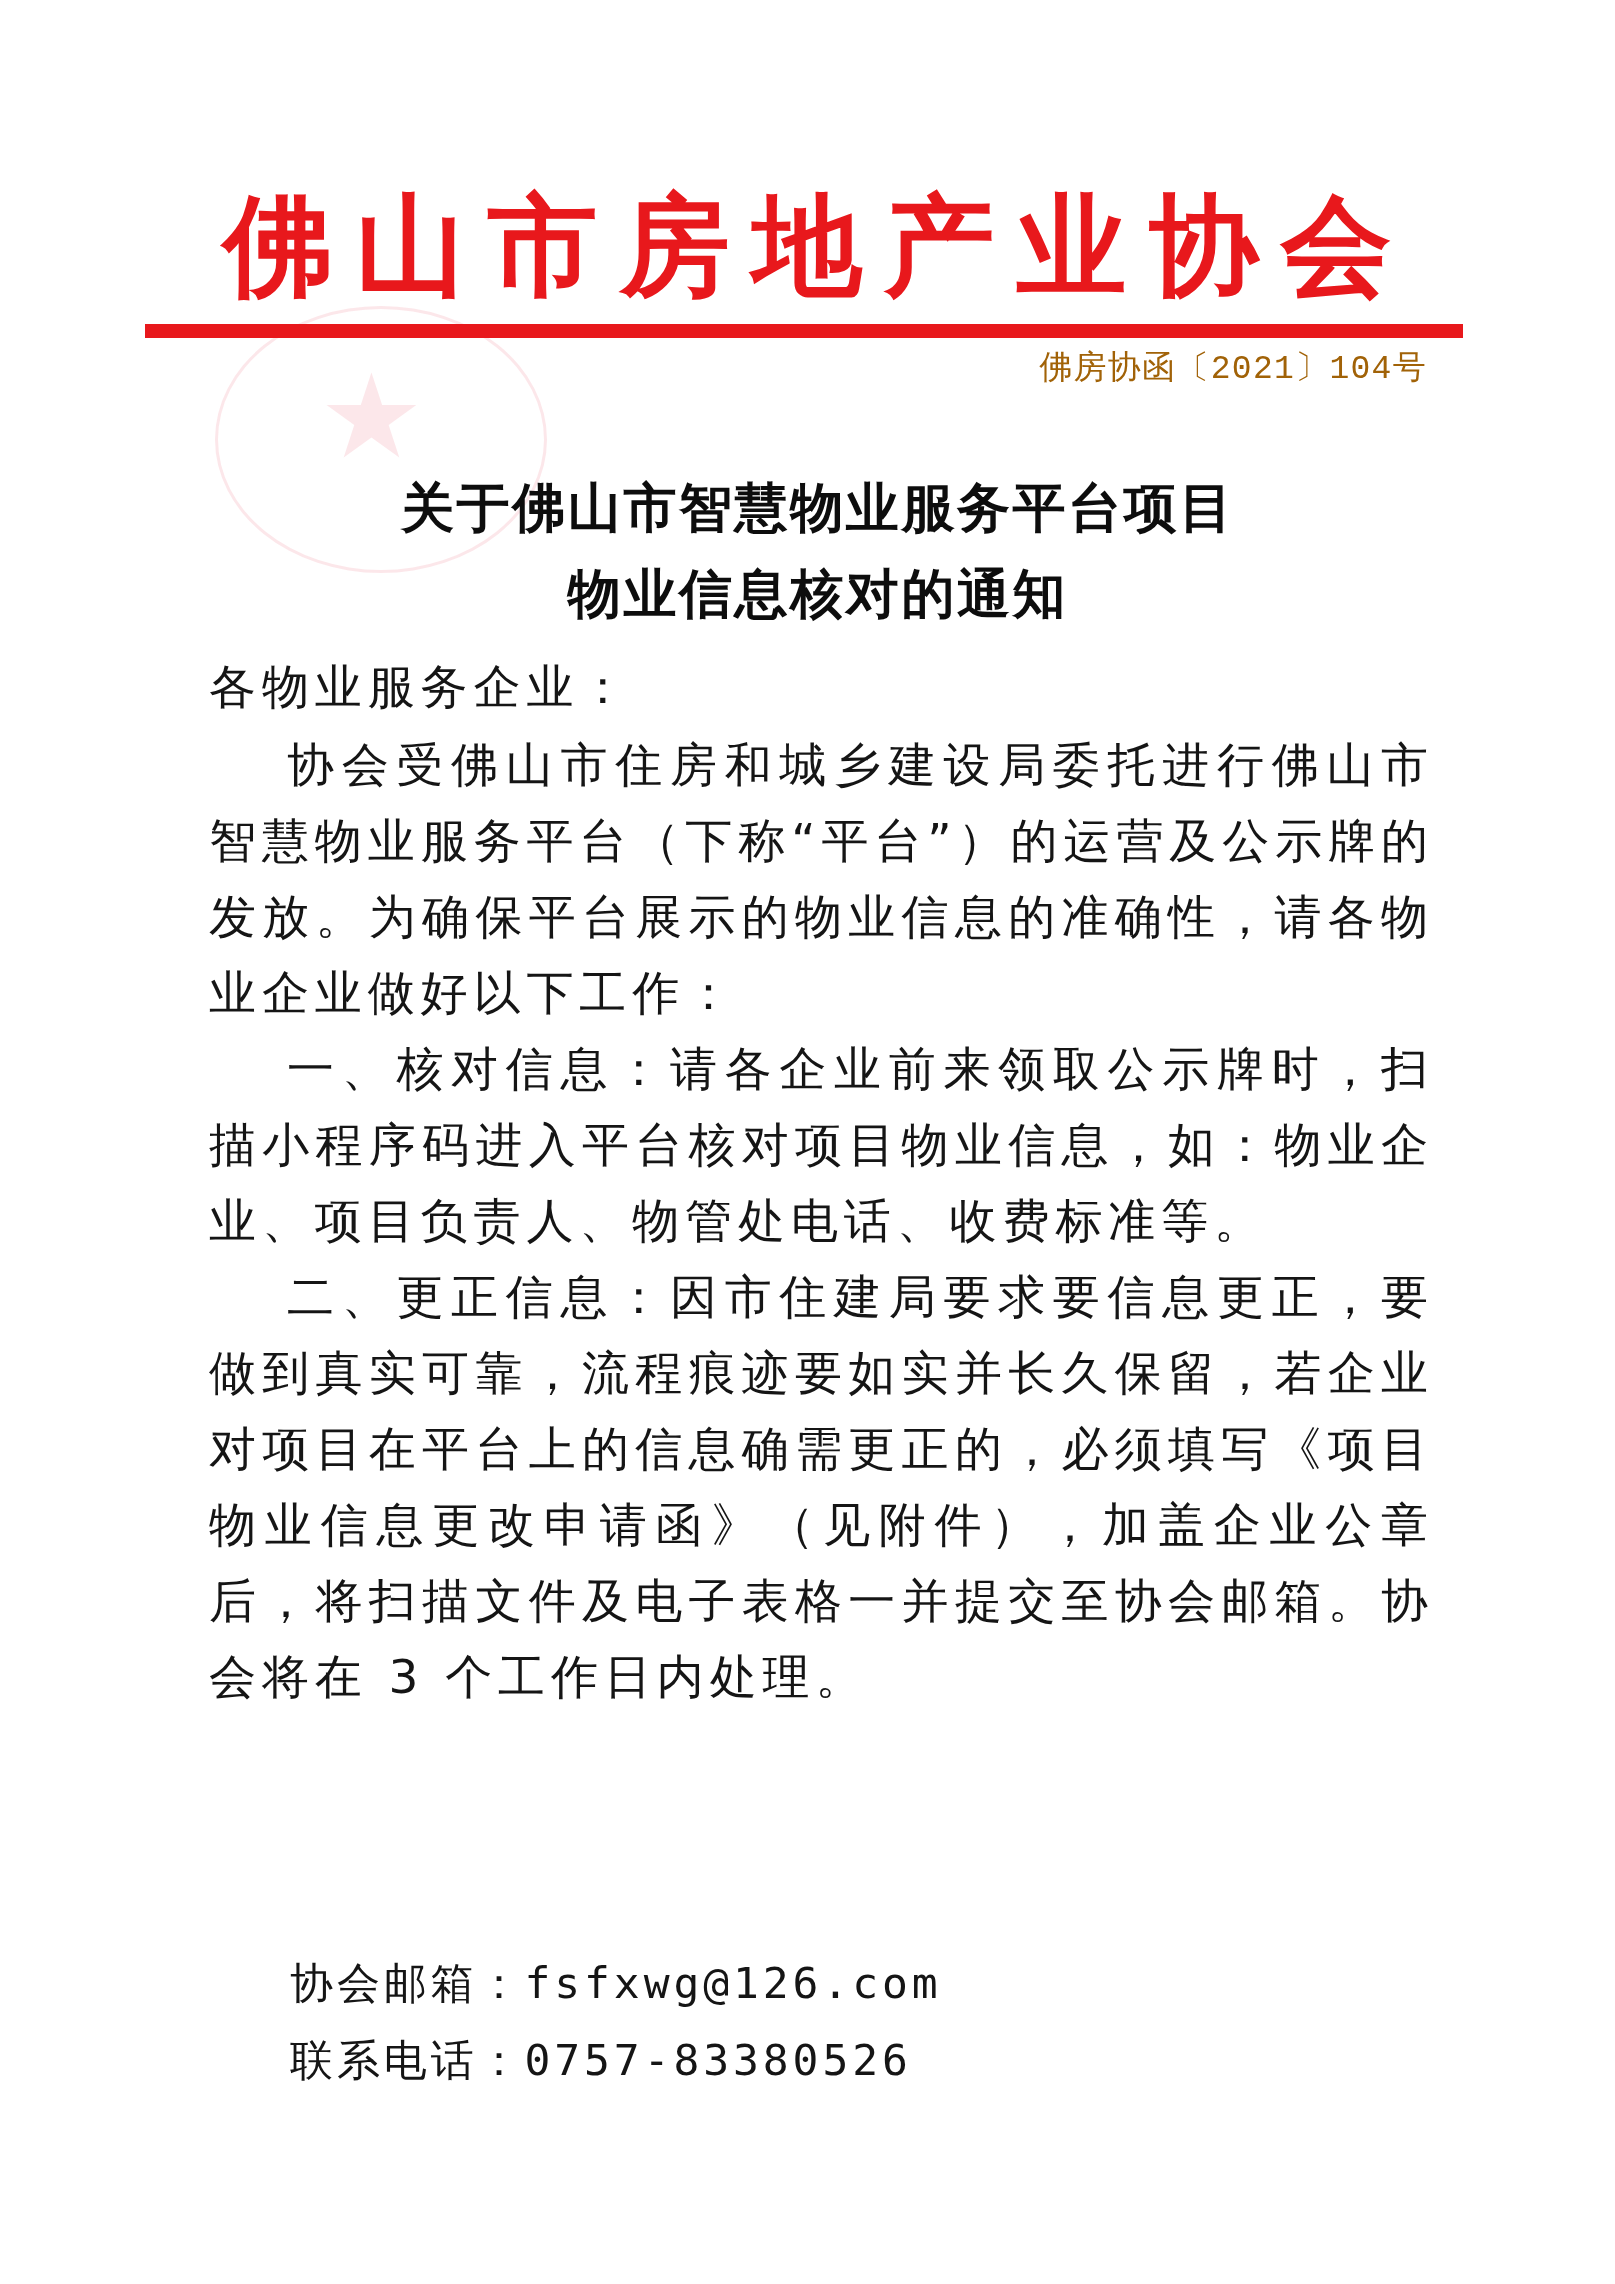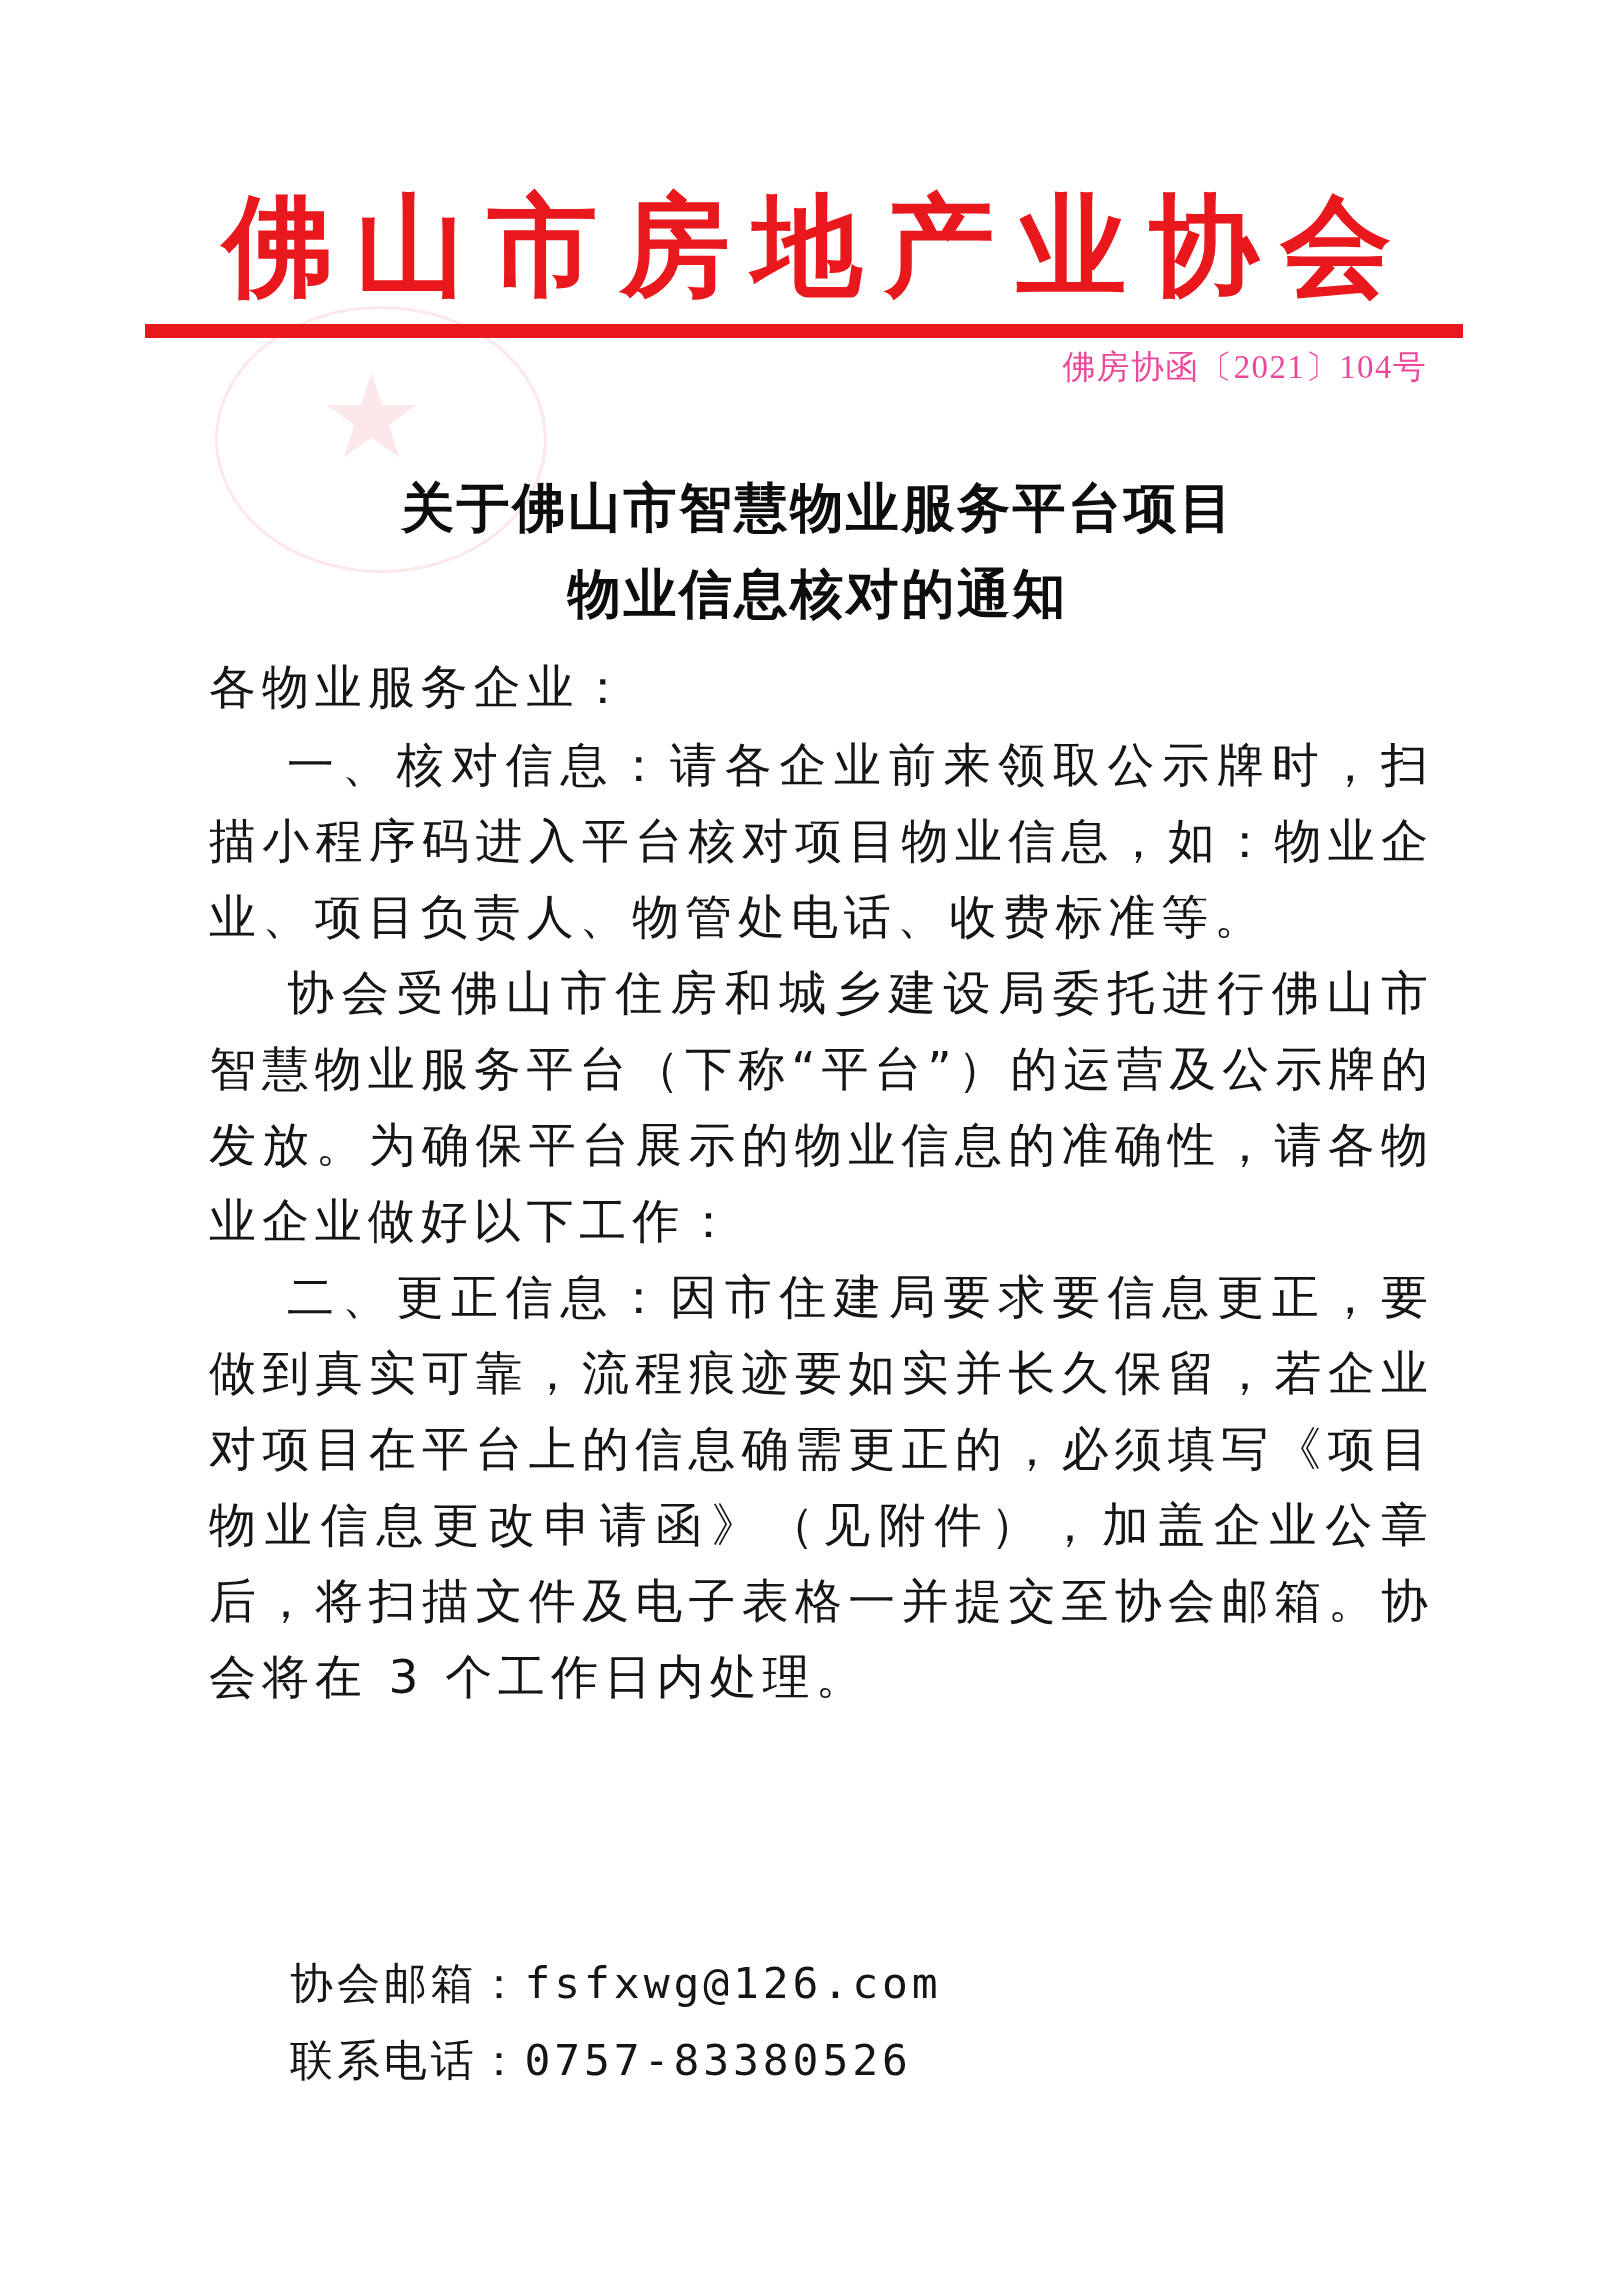--- a/index.html
+++ b/index.html
@@ -9,21 +9,21 @@
             border: 3.9px solid rgba(232,60,80,0.12); border-radius: 50%; }
     .seal-star { position: absolute; left: 319px; top: 365px; width: 104px; height: 104px;
                  color: rgba(232,60,80,0.12); font-size: 117px; line-height: 104px; text-align: center; }
     .org-header { position: absolute; left: 145px; width: 1318px; top: 189px; height: 117px;
                   display: flex; justify-content: space-between; align-items: center;
                   padding: 0 72px 0 78px; box-sizing: border-box;
                   font-family: "DejaVu Serif", serif; font-weight: bold; font-size: 110px; color: #e8181c; }
     .org-header span { display: inline-block; }
     .red-rule { position: absolute; left: 145px; top: 324px; width: 1318px; height: 14.3px; background: #e8181c; }
     .doc-number { position: absolute; right: 189px; top: 345px; font-size: 33px; letter-spacing: 1.3px;
-                  font-family: Liberation Serif, serif; color: #ec4899; }
+                  font-family: Liberation Mono, monospace; color: #a16207; }
     .title { position: absolute; left: 0; width: 1616px; text-align: center;
              font-family: "DejaVu Sans", sans-serif; font-weight: bold; font-size: 53px; color: #0d0d0d; letter-spacing: 2.6px; padding-left: 10px; }
     .title.l1 { top: 473px; }
     .title.l2 { top: 559px; }
     .body-text { position: absolute; left: 209px; width: 1225px;
                  font-family: "DejaVu Sans", sans-serif; font-size: 47px; line-height: 76px;
                  color: #151515; letter-spacing: 5.9px; }
     .salutation { top: 649px; }
     .para { text-indent: 78px; text-align: justify; margin: 0; }
     .p1 { position: absolute; left: 209px; top: 727px; width: 1225px; }
@@ -53,22 +53,22 @@
 <div class="red-rule"></div>
 
 <div class="doc-number">佛房协函〔2021〕104号</div>
 
 <div class="title l1">关于佛山市智慧物业服务平台项目</div>
 <div class="title l2">物业信息核对的通知</div>
 
 <div class="body-text salutation">各物业服务企业：</div>
 
 <div class="body-text p1">
+  <p class="para">协会受佛山市住房和城乡建设局委托进行佛山市智慧物业服务平台（下称“平台”）的运营及公示牌的发放。为确保平台展示的物业信息的准确性，请各物业企业做好以下工作：</p>
   <p class="para">一、核对信息：请各企业前来领取公示牌时，扫描小程序码进入平台核对项目物业信息，如：物业企业、项目负责人、物管处电话、收费标准等。</p>
-  <p class="para">协会受佛山市住房和城乡建设局委托进行佛山市智慧物业服务平台（下称“平台”）的运营及公示牌的发放。为确保平台展示的物业信息的准确性，请各物业企业做好以下工作：</p>
   <p class="para">二、更正信息：因市住建局要求要信息更正，要做到真实可靠，流程痕迹要如实并长久保留，若企业对项目在平台上的信息确需更正的，必须填写《项目物业信息更改申请函》（见附件），加盖企业公章后，将扫描文件及电子表格一并提交至协会邮箱。协会将在 3 个工作日内处理。</p>
 </div>
 
 <div class="contact email">
   <span>协会邮箱：</span><span>fsfxwg@126.com</span>
 </div>
 <div class="contact phone">
   <span>联系电话：</span><span>0757-83380526</span>
 </div>
 

